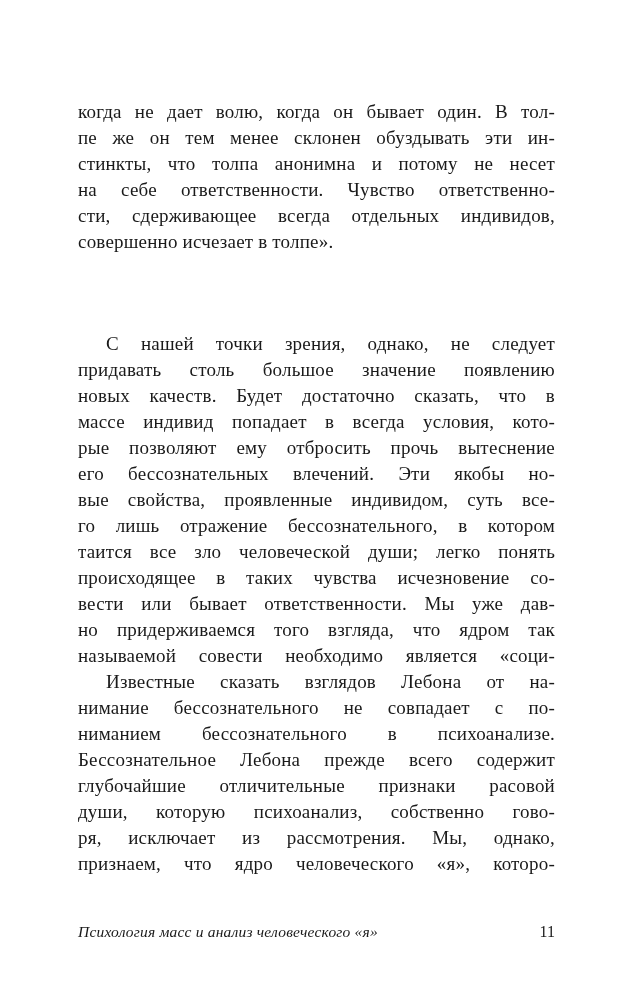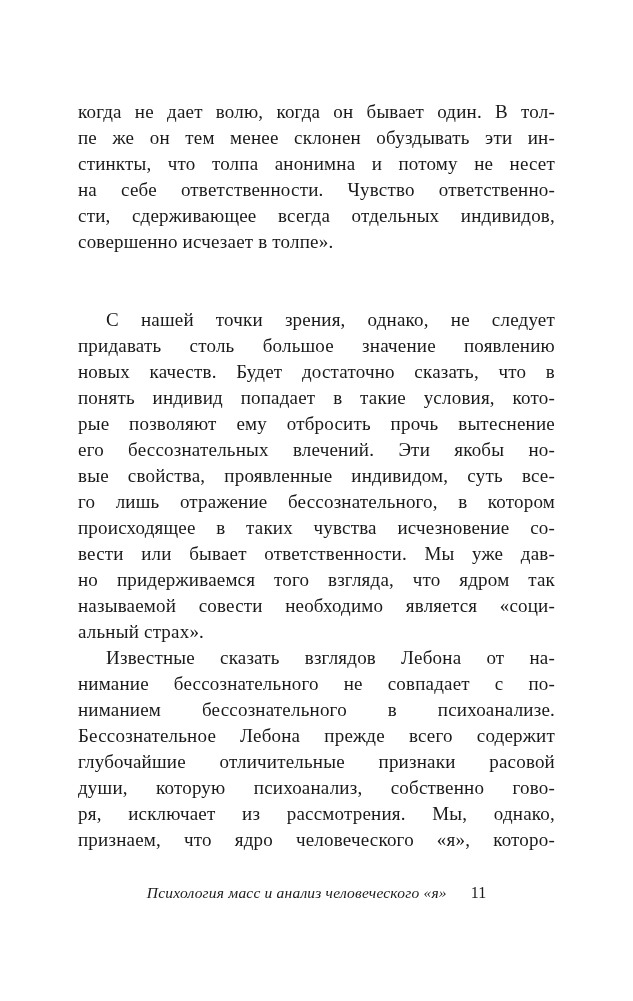--- a/index.html
+++ b/index.html
@@ -21,40 +21,40 @@
   .text-block {
     position: absolute;
     top: 99px;
     left: 78px;
     width: 477px;
     font-size: 19px;
     line-height: 26px;
     letter-spacing: 0.2px;
   }
   .paragraph { }
-  .paragraph.gap-before { margin-top: 52px; }
+  .paragraph.gap-before { margin-top: 76px; }
   .line {
     width: 100%;
     text-align: justify;
     text-align-last: justify;
     white-space: normal;
   }
   .line.last {
     text-align-last: left;
   }
   .line.indent {
     text-indent: 28px;
   }
   .footer {
     position: absolute;
-    top: 884px;
+    top: 923px;
     left: 78px;
     width: 477px;
     display: flex;
-    justify-content: center;
+    justify-content: space-between;
     align-items: baseline;
     font-size: 15.5px;
     gap: 24px;
   }
   .footer-title {
     font-style: italic;
     letter-spacing: 0.2px;
   }
   .page-number {
     font-style: normal;
@@ -71,30 +71,30 @@
         <div class="line">пе же он тем менее склонен обуздывать эти ин-</div>
         <div class="line">стинкты, что толпа анонимна и потому не несет</div>
         <div class="line">на себе ответственности. Чувство ответственно-</div>
         <div class="line">сти, сдерживающее всегда отдельных индивидов,</div>
         <div class="line last">совершенно исчезает в толпе».</div>
       </div>
       <div class="paragraph gap-before">
         <div class="line indent">С нашей точки зрения, однако, не следует</div>
         <div class="line">придавать столь большое значение появлению</div>
         <div class="line">новых качеств. Будет достаточно сказать, что в</div>
-        <div class="line">понять индивид попадает в такие условия, кото-</div>
+        <div class="line">массе индивид попадает в всегда условия, кото-</div>
         <div class="line">рые позволяют ему отбросить прочь вытеснение</div>
         <div class="line">его бессознательных влечений. Эти якобы но-</div>
         <div class="line">вые свойства, проявленные индивидом, суть все-</div>
         <div class="line">го лишь отражение бессознательного, в котором</div>
+        <div class="line">таится все зло человеческой души; легко понять</div>
         <div class="line">происходящее в таких чувства исчезновение со-</div>
         <div class="line">вести или бывает ответственности. Мы уже дав-</div>
         <div class="line">но придерживаемся того взгляда, что ядром так</div>
         <div class="line">называемой совести необходимо является «соци-</div>
-        <div class="line last">альный страх».</div>
       </div>
       <div class="paragraph">
         <div class="line indent">Известные сказать взглядов Лебона от на-</div>
         <div class="line">нимание бессознательного не совпадает с по-</div>
         <div class="line">ниманием бессознательного в психоанализе.</div>
         <div class="line">Бессознательное Лебона прежде всего содержит</div>
         <div class="line">глубочайшие отличительные признаки расовой</div>
         <div class="line">души, которую психоанализ, собственно гово-</div>
         <div class="line">ря, исключает из рассмотрения. Мы, однако,</div>
         <div class="line">признаем, что ядро человеческого «я», которо-</div>

